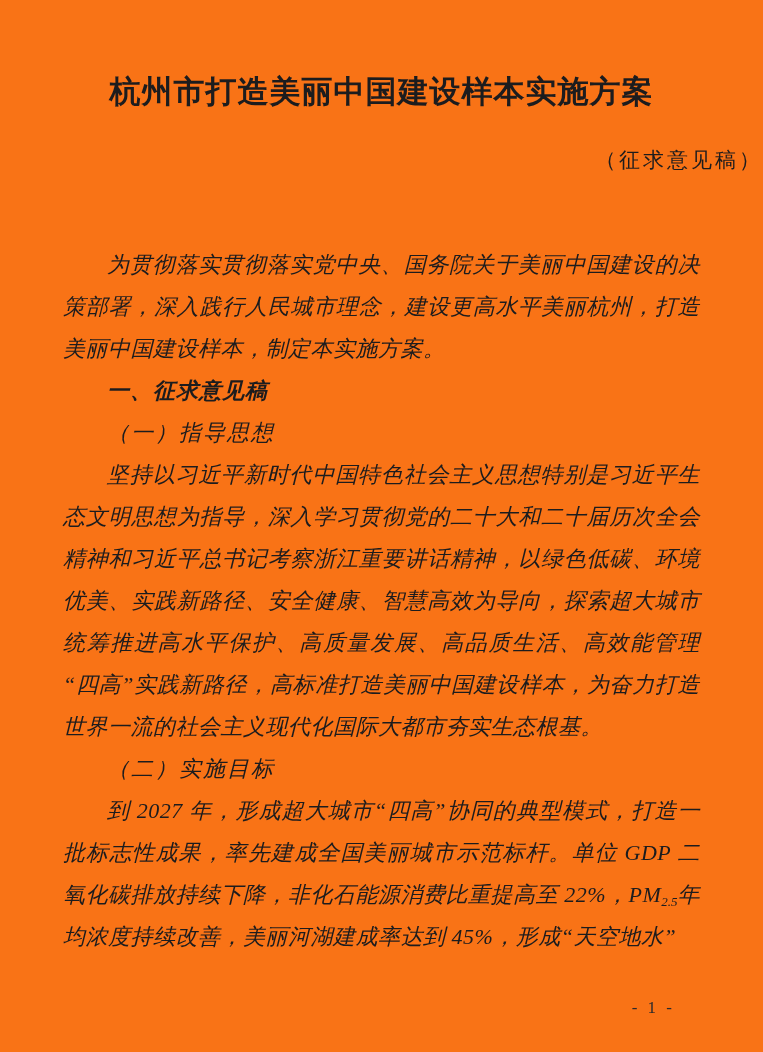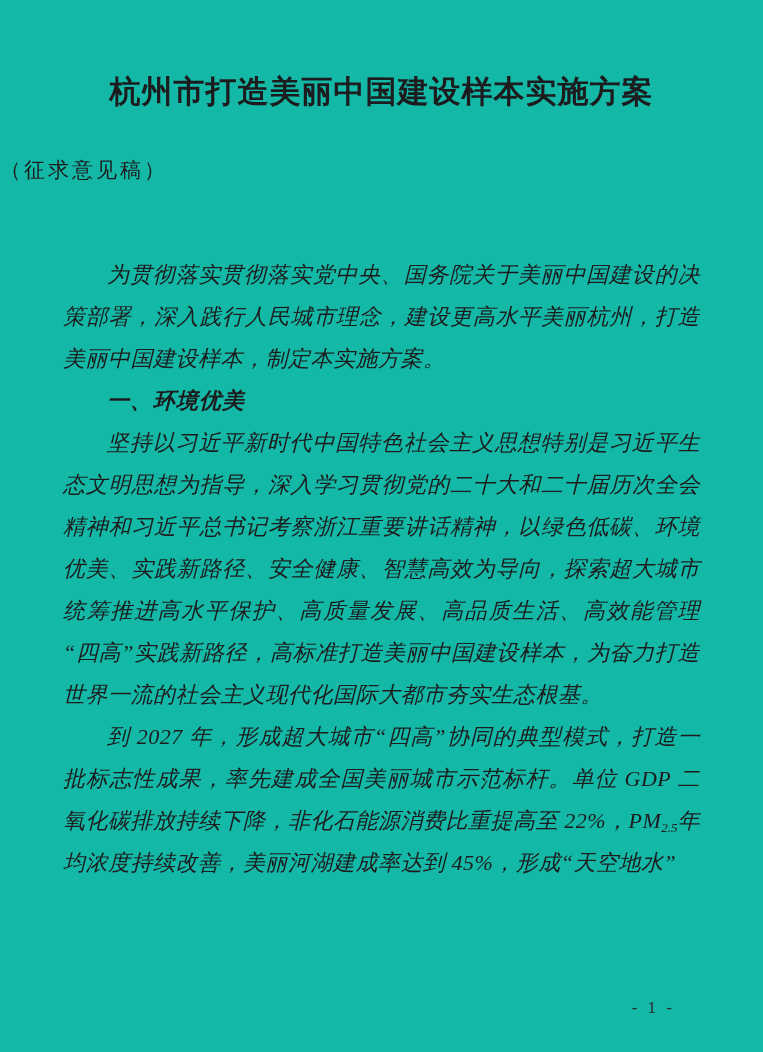--- a/index.html
+++ b/index.html
@@ -4,39 +4,39 @@
 <style>
   html, body {
     margin: 0;
     padding: 0;
     background: #ffffff;
   }
   .page {
     position: relative;
     width: 763px;
     height: 1052px;
-    background: #14b8a6;
+    background: #f97316;
     overflow: hidden;
     font-family: "Liberation Serif", "DejaVu Serif", serif;
     color: #1c1c1e;
     box-sizing: border-box;
   }
   .doc-title {
     margin: 0;
     padding-top: 72px;
     text-align: center;
     font-size: 31px;
     line-height: 40px;
     font-weight: bold;
     letter-spacing: 1px;
     font-family: "Liberation Serif", "DejaVu Serif", serif;
   }
   .doc-subtitle {
-    margin-top: 44px;
-    text-align: left;
+    margin-top: 34px;
+    text-align: right;
     font-size: 21px;
     line-height: 28px;
     letter-spacing: 3px;
   }
   .doc-body {
     margin: 70px 63px 0 63px;
   }
   .para {
     margin: 0;
     font-size: 22px;
@@ -76,25 +76,27 @@
 <div class="page">
 
   <h1 class="doc-title">杭州市打造美丽中国建设样本实施方案</h1>
 
   <div class="doc-subtitle">（征求意见稿）</div>
 
   <div class="doc-body">
 
     <p class="para">为贯彻落实贯彻落实党中央、国务院关于美丽中国建设的决策部署，深入践行人民城市理念，建设更高水平美丽杭州，打造美丽中国建设样本，制定本实施方案。</p>
 
-    <p class="para heading-1">一、环境优美</p>
+    <p class="para heading-1">一、征求意见稿</p>
 
+    <p class="para sub-heading">（一）指导思想</p>
 
     <p class="para">坚持以习近平新时代中国特色社会主义思想特别是习近平生态文明思想为指导，深入学习贯彻党的二十大和二十届历次全会精神和习近平总书记考察浙江重要讲话精神，以绿色低碳、环境优美、实践新路径、安全健康、智慧高效为导向，探索超大城市统筹推进高水平保护、高质量发展、高品质生活、高效能管理“四高”实践新路径，高标准打造美丽中国建设样本，为奋力打造世界一流的社会主义现代化国际大都市夯实生态根基。</p>
 
+    <p class="para sub-heading">（二）实施目标</p>
 
     <p class="para"><span>到 2027 年，形成超大城市“四高”协同的典型模式，打造一批标志性成果，率先建成全国美丽城市示范标杆。单位 GDP 二氧化碳排放持续下降，非化石能源消费比重提高至 22%，PM</span><sub class="subscript">2.5</sub><span>年均浓度持续改善，美丽河湖建成率达到 45%，形成“天空地水”</span></p>
 
   </div>
 
   <div class="page-number">- 1 -</div>
 
 </div>
 
 </body></html>

